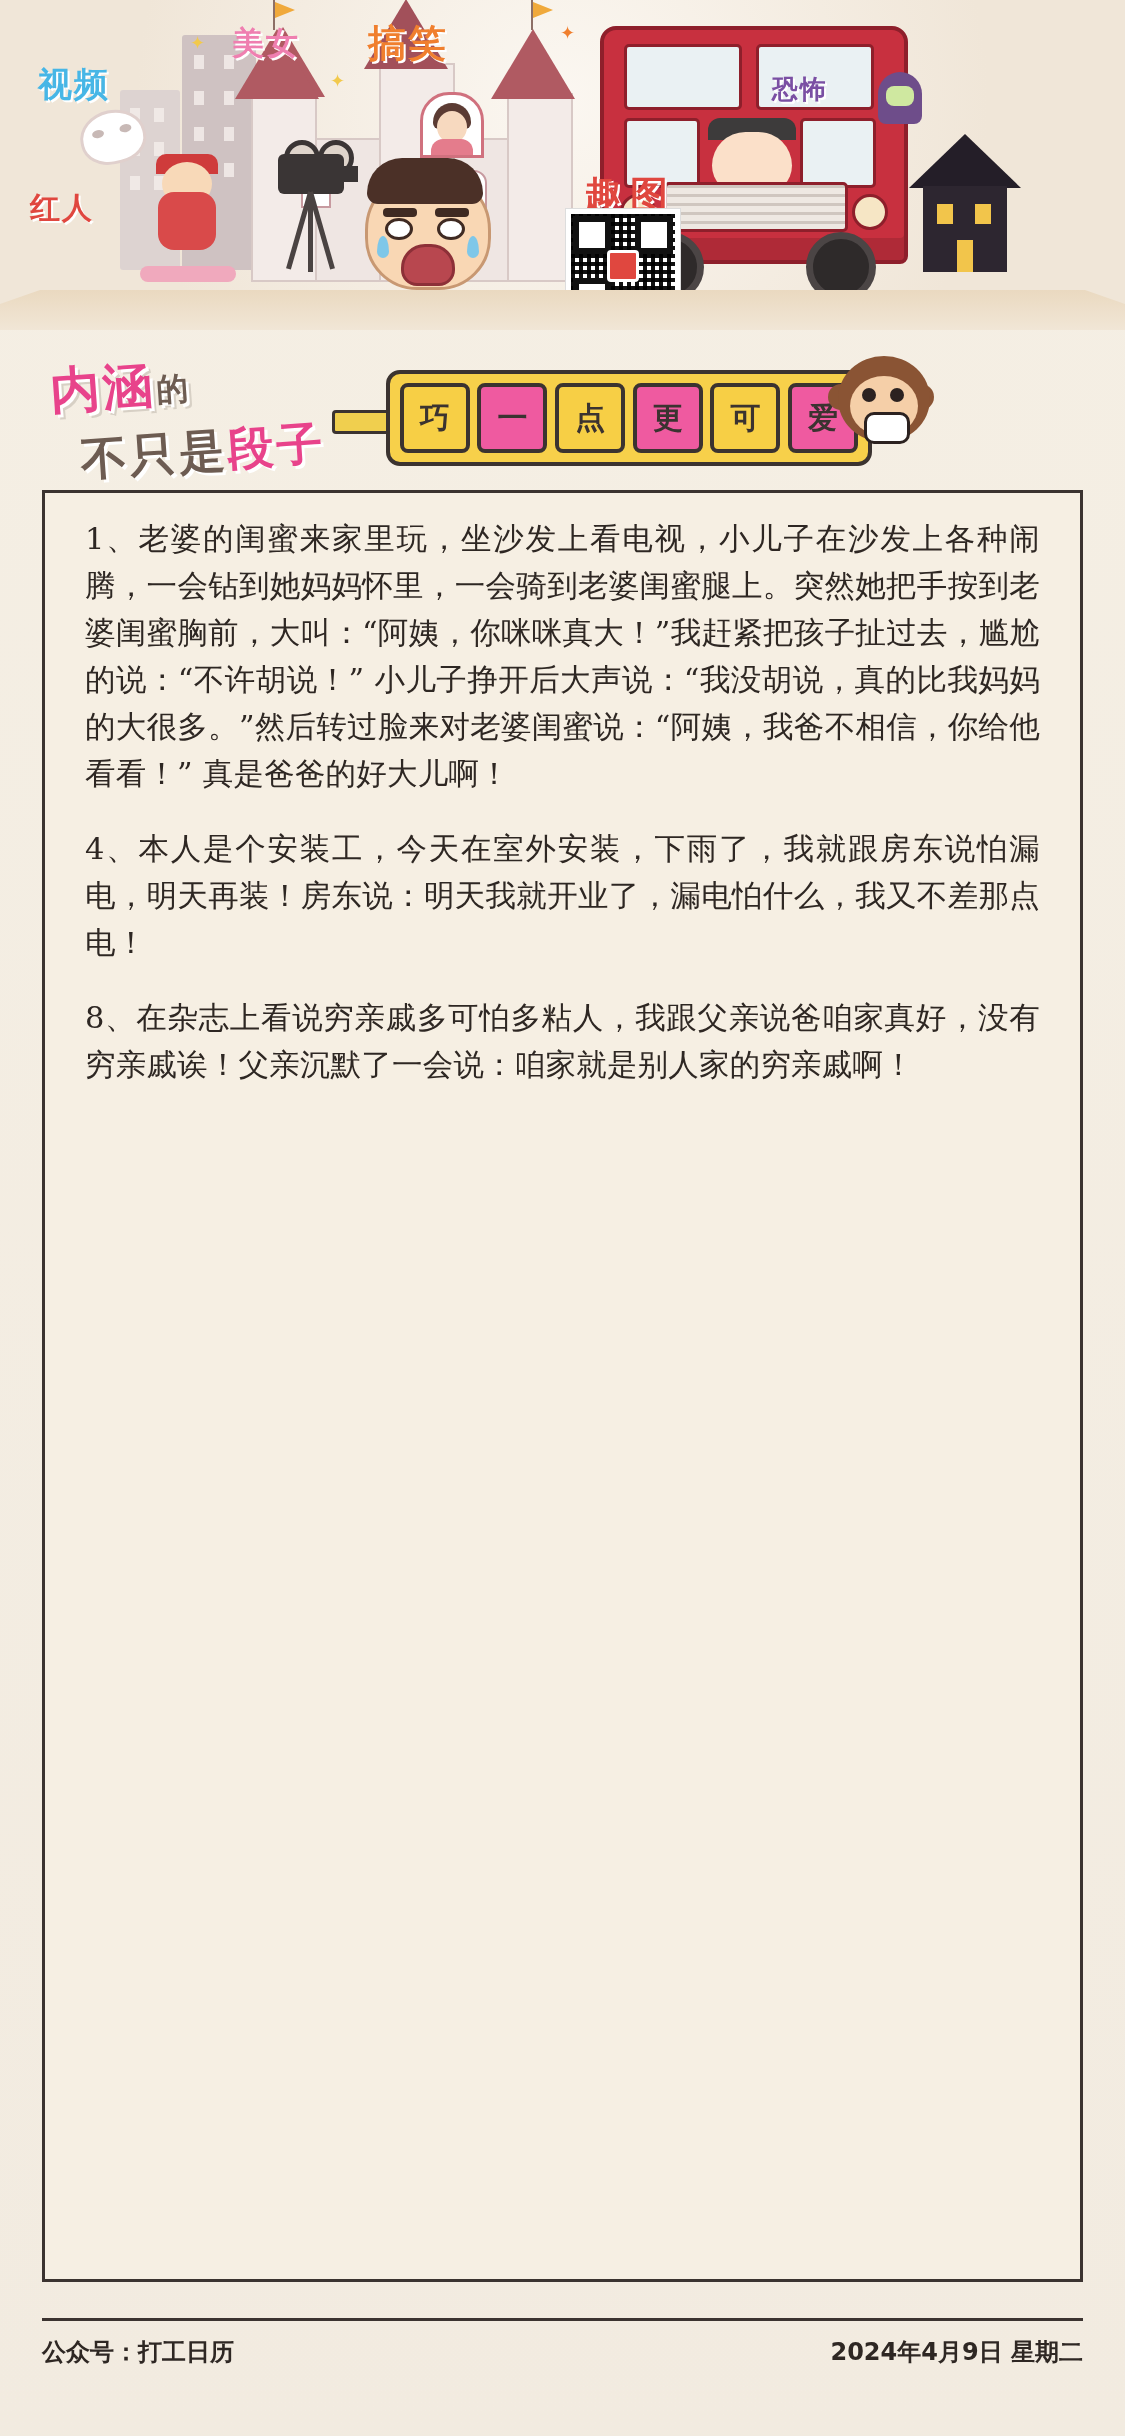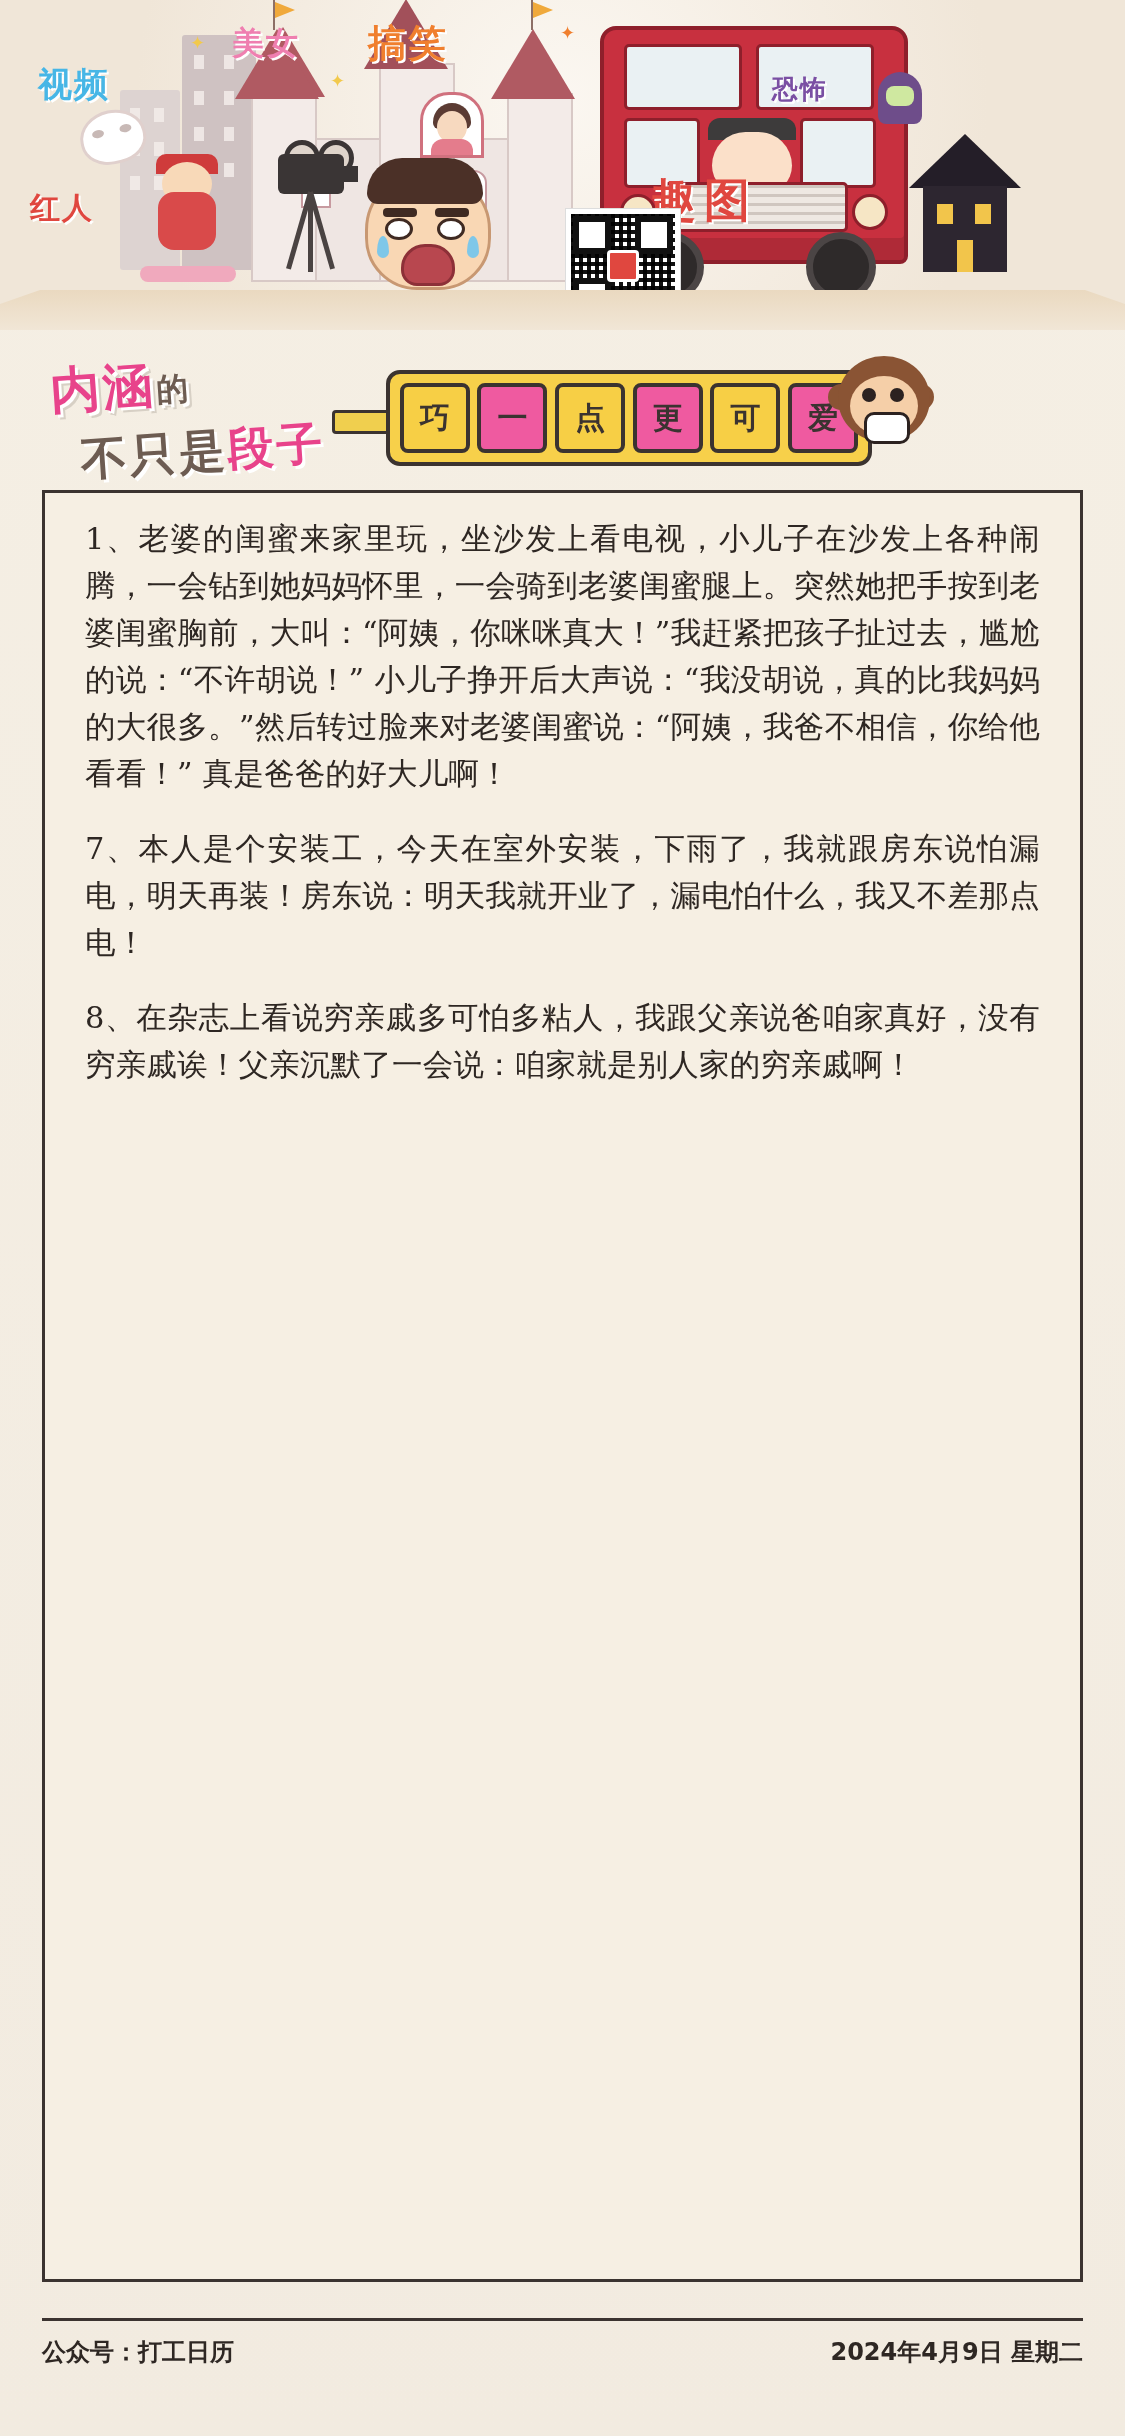--- a/index.html
+++ b/index.html
@@ -399,21 +399,21 @@
     position: absolute;
     font-family: "DejaVu Sans", sans-serif;
     font-weight: 700;
     letter-spacing: 2px;
     white-space: nowrap;
   }
   .lbl-video   { left: 38px;  top: 62px;  font-size: 34px; color: #47b6e6; text-shadow: 2px 2px 0 #fff; }
   .lbl-beauty  { left: 232px; top: 22px;  font-size: 32px; color: #ef7fb0; text-shadow: 2px 2px 0 #fff; }
   .lbl-funny   { left: 368px; top: 18px;  font-size: 38px; color: #f07f2e; text-shadow: 2px 2px 0 #fff; }
   .lbl-horror  { left: 772px; top: 72px;  font-size: 26px; color: #7a4fa3; text-shadow: 2px 2px 0 #fff; }
-  .lbl-funpic  { left: 650px; top: 170px; font-size: 46px; color: #e0473f; text-shadow: 2px 2px 0 #fff; letter-spacing: 8px;}
+  .lbl-funpic  { left: 584px; top: 170px; font-size: 38px; color: #e0473f; text-shadow: 2px 2px 0 #fff; letter-spacing: 8px;}
   .lbl-redman  { left: 30px;  top: 188px; font-size: 30px; color: #e0473f; text-shadow: 2px 2px 0 #fff; }
   .lbl-bad     { left: 148px; top: 286px; font-size: 26px; color: #6b5a4e; text-shadow: 2px 2px 0 #fff; }
 
   
   .qr {
     position: absolute;
     left: 565px; top: 208px;
     width: 104px; height: 104px;
     background: #fff;
     padding: 5px;
@@ -790,21 +790,21 @@
         <div class="mk-eye" style="left:34px"></div>
         <div class="mk-eye" style="left:62px"></div>
         <div class="mk-mouth"></div>
       </div>
     </div>
   </div>
 
   <div class="content-box">
     <p class="para">1、老婆的闺蜜来家里玩，坐沙发上看电视，小儿子在沙发上各种闹腾，一会钻到她妈妈怀里，一会骑到老婆闺蜜腿上。突然她把手按到老婆闺蜜胸前，大叫：“阿姨，你咪咪真大！”我赶紧把孩子扯过去，尴尬的说：“不许胡说！” 小儿子挣开后大声说：“我没胡说，真的比我妈妈的大很多。”然后转过脸来对老婆闺蜜说：“阿姨，我爸不相信，你给他看看！”
 真是爸爸的好大儿啊！</p>
-    <p class="para">7、本人是个安装工，今天在室外安装，下雨了，我就跟房东说怕漏电，明天再装！房东说：明天我就开业了，漏电怕什么，我又不差那点电！</p>
+    <p class="para">4、本人是个安装工，今天在室外安装，下雨了，我就跟房东说怕漏电，明天再装！房东说：明天我就开业了，漏电怕什么，我又不差那点电！</p>
     <p class="para">8、在杂志上看说穷亲戚多可怕多粘人，我跟父亲说爸咱家真好，没有穷亲戚诶！父亲沉默了一会说：咱家就是别人家的穷亲戚啊！</p>
   </div>
 
   <div class="footer-rule"></div>
   <div class="footer">
     <div>公众号：打工日历</div>
     <div>2024年4月9日 星期二</div>
   </div>
 </div>
 

